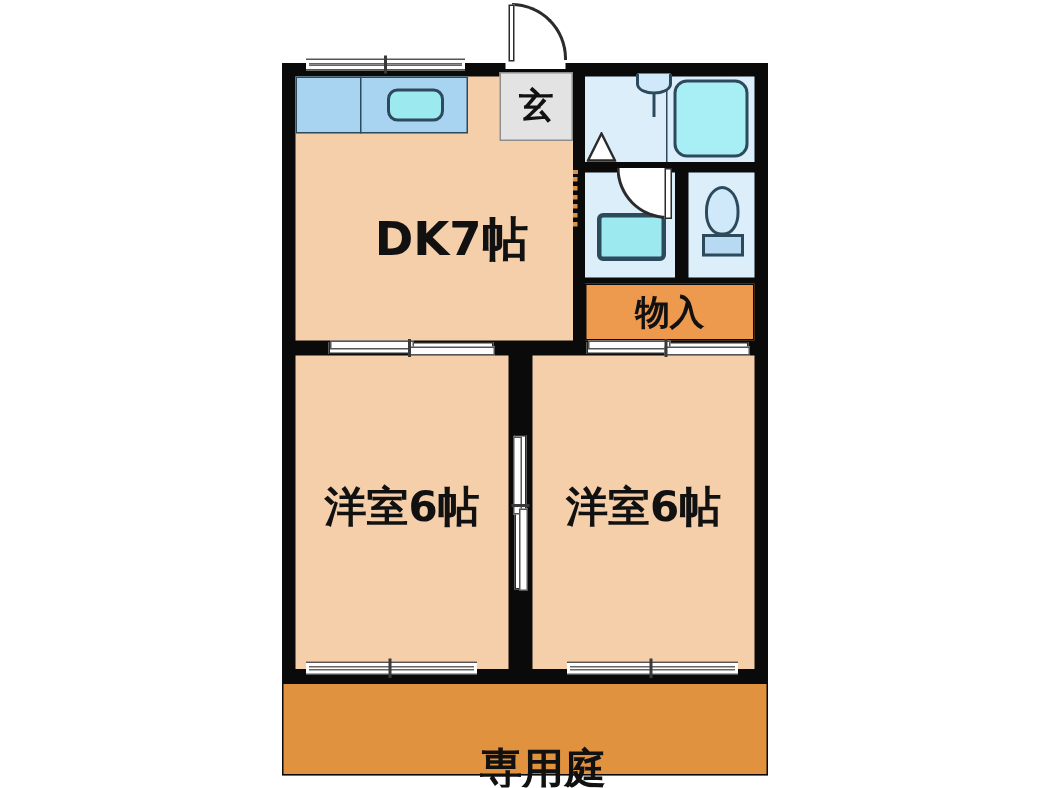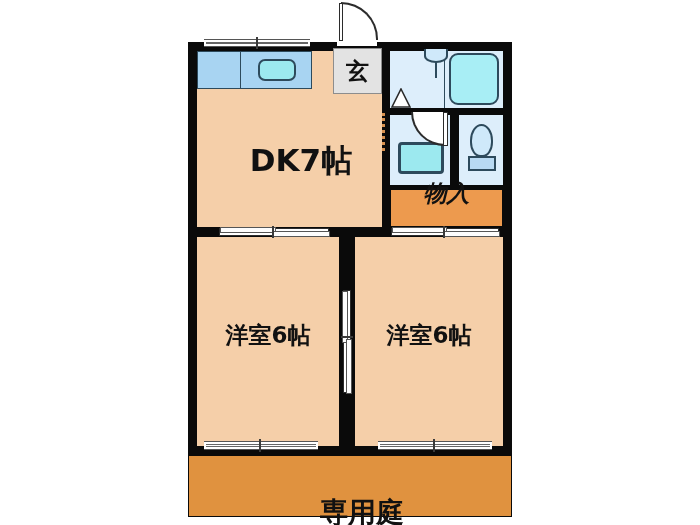--- a/index.html
+++ b/index.html
@@ -129,21 +129,21 @@
 
   
   .label {
     color: #111111;
     font-weight: 700;
     text-align: center;
     white-space: nowrap;
     line-height: 1;
   }
   .lbl-dk      { font-size: 31px; letter-spacing: 0px; }
-  .lbl-room    { font-size: 23px; }
+  .lbl-room    { font-size: 28px; }
   .lbl-storage { font-size: 23px; }
   .lbl-garden  { font-size: 28px; }
   .lbl-genkan  { font-size: 23px; }
 </style>
 </head>
 <body>
 
 <div id="plan">
 
   <div class="abs garden" style="left:188px; top:455px; width:324px; height:62px;"></div>
@@ -182,21 +182,21 @@
               border-bottom-left-radius:34px; border-top:none; border-right:none;"></div>
   <div class="abs door-panel" style="left:443px; top:112px; width:5px; height:34px;"></div>
 
   <div class="abs wetfloor" style="left:459px; top:115px; width:44px; height:70px;"></div>
   <div class="abs toilet-bowl" style="left:470px; top:124px; width:23px; height:33px;"></div>
   <div class="abs toilet-tank" style="left:468px; top:156px; width:28px; height:15px;"></div>
 
   <div class="abs dotted-v" style="left:382px; top:113px; width:3px; height:38px;"></div>
 
   <div class="abs storage" style="left:390px; top:189px; width:113px; height:38px;"></div>
-  <div class="abs label lbl-storage" style="left:390px; top:182px; width:113px;font-style:italic;">物入</div>
+  <div class="abs label lbl-storage" style="left:390px; top:198px; width:113px;">物入</div>
 
   <div class="abs room" style="left:197px; top:237px; width:142px; height:209px;"></div>
   <div class="abs room" style="left:355px; top:237px; width:148px; height:209px;"></div>
 
   <div class="abs label lbl-dk" style="left:197px; top:145px; width:208px;">DK7帖</div>
   <div class="abs label lbl-room" style="left:197px; top:324px; width:142px;">洋室6帖</div>
   <div class="abs label lbl-room" style="left:355px; top:324px; width:148px;">洋室6帖</div>
 
   <div class="abs window window-h" style="left:204px; top:39px; width:106px; height:8px;"></div>
   <div class="abs" style="left:256px; top:37px; width:2px; height:12px; background:#3a3a3a;"></div>

